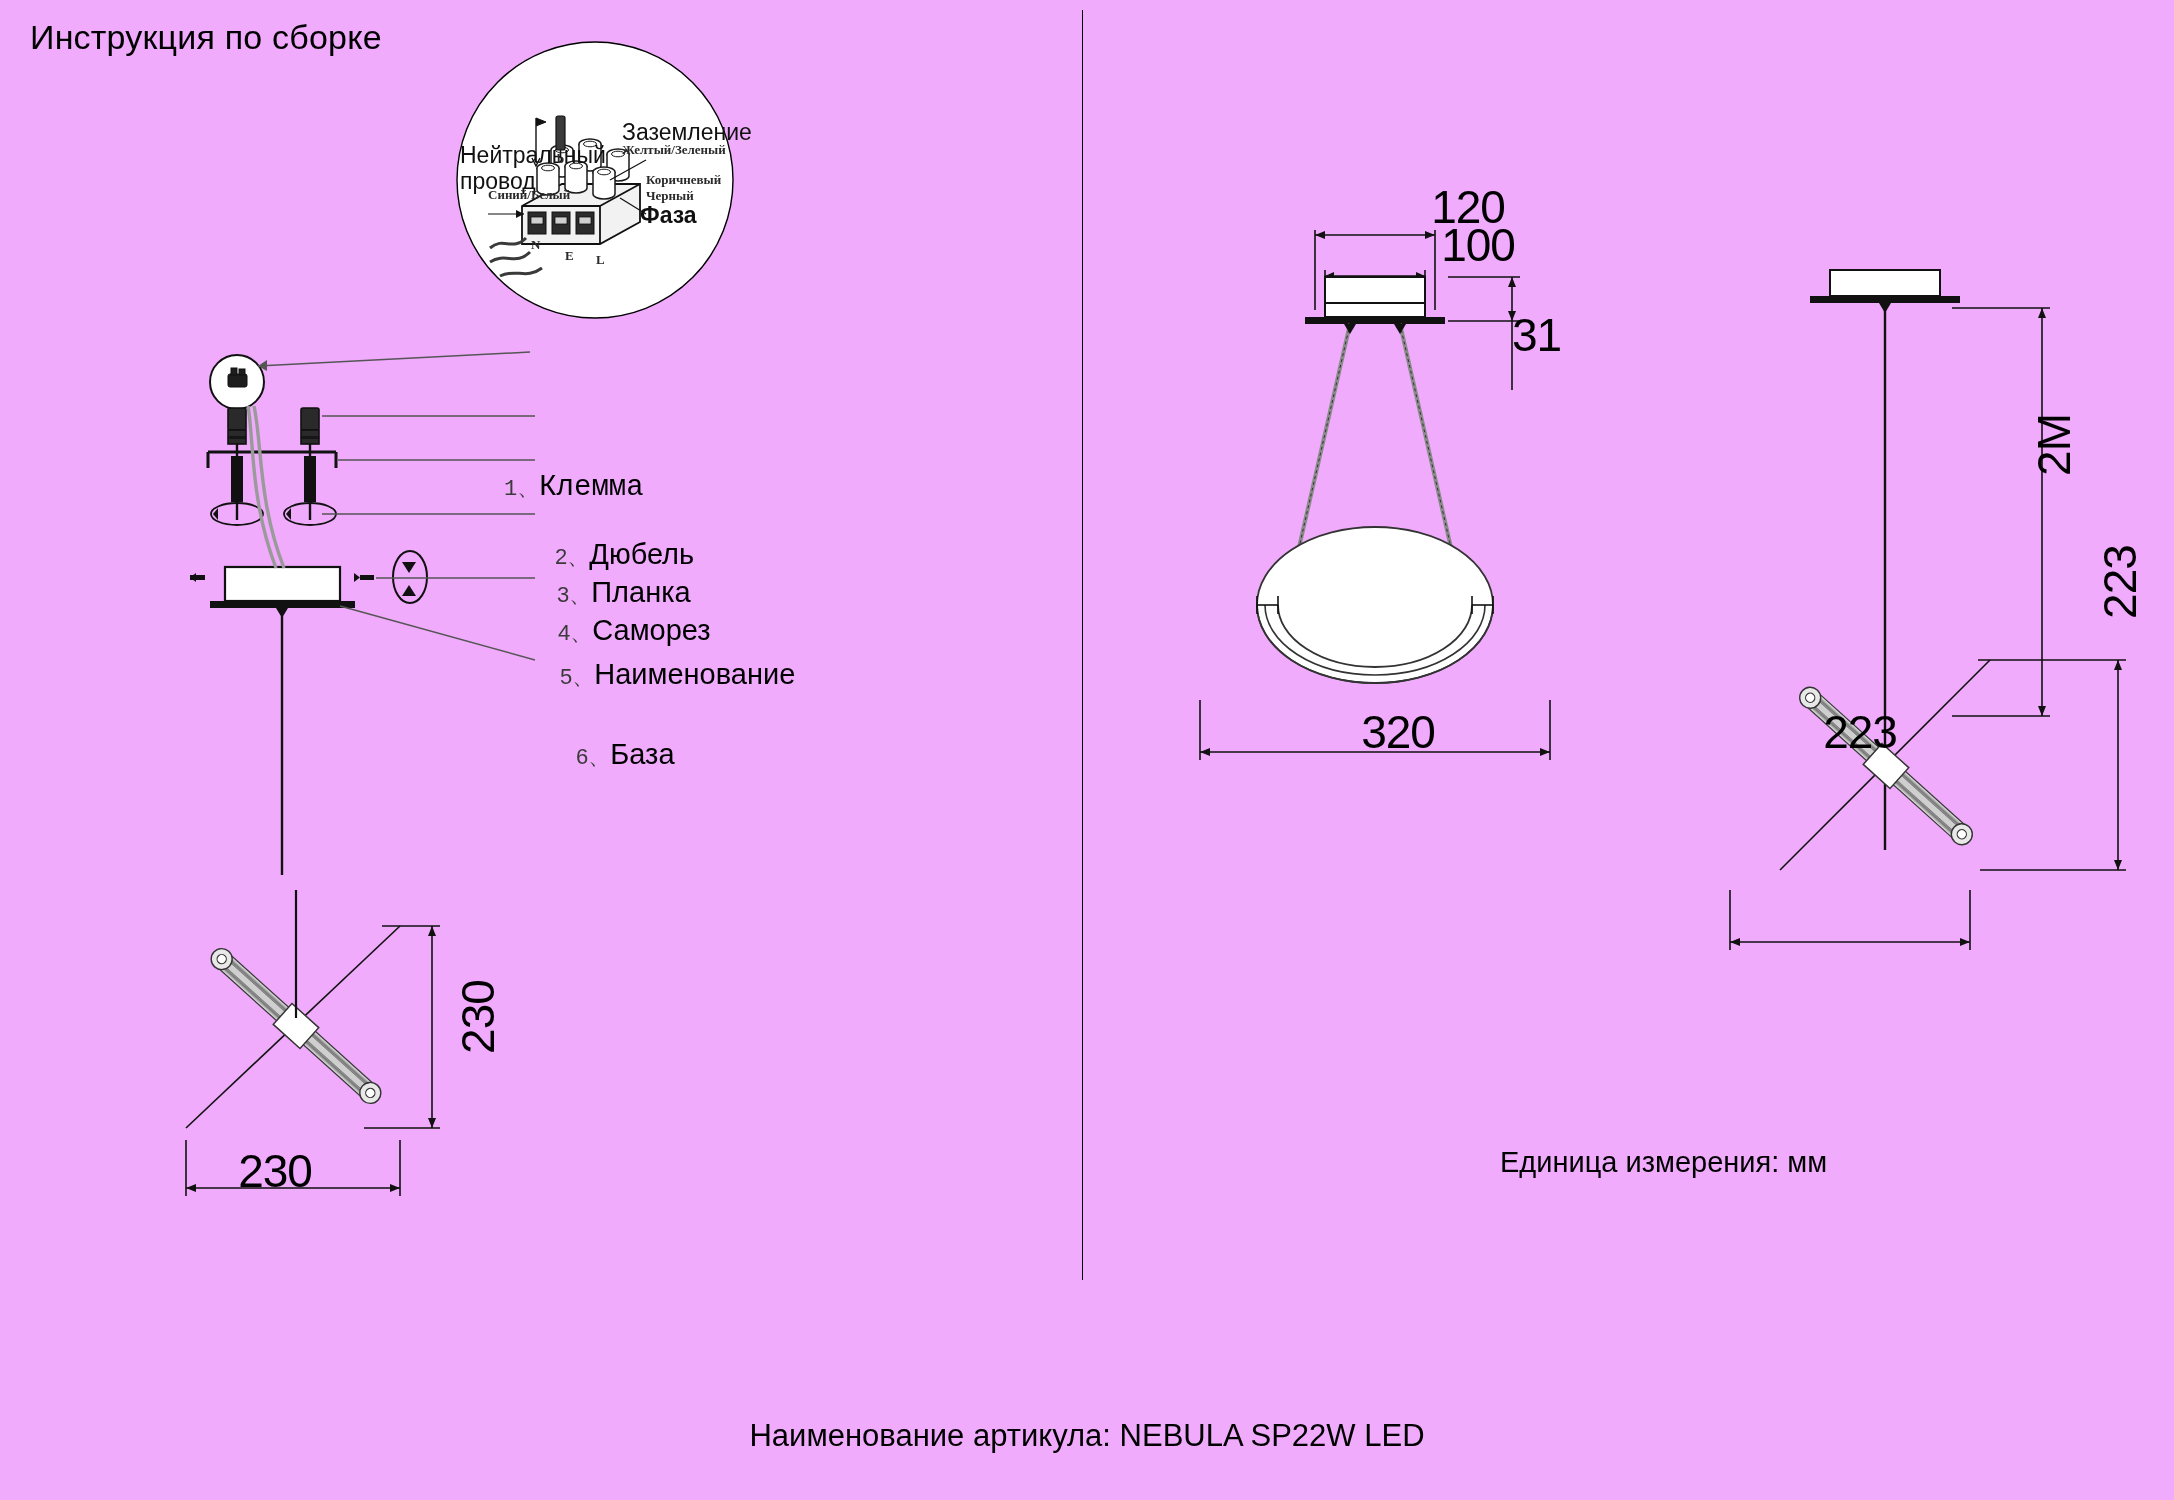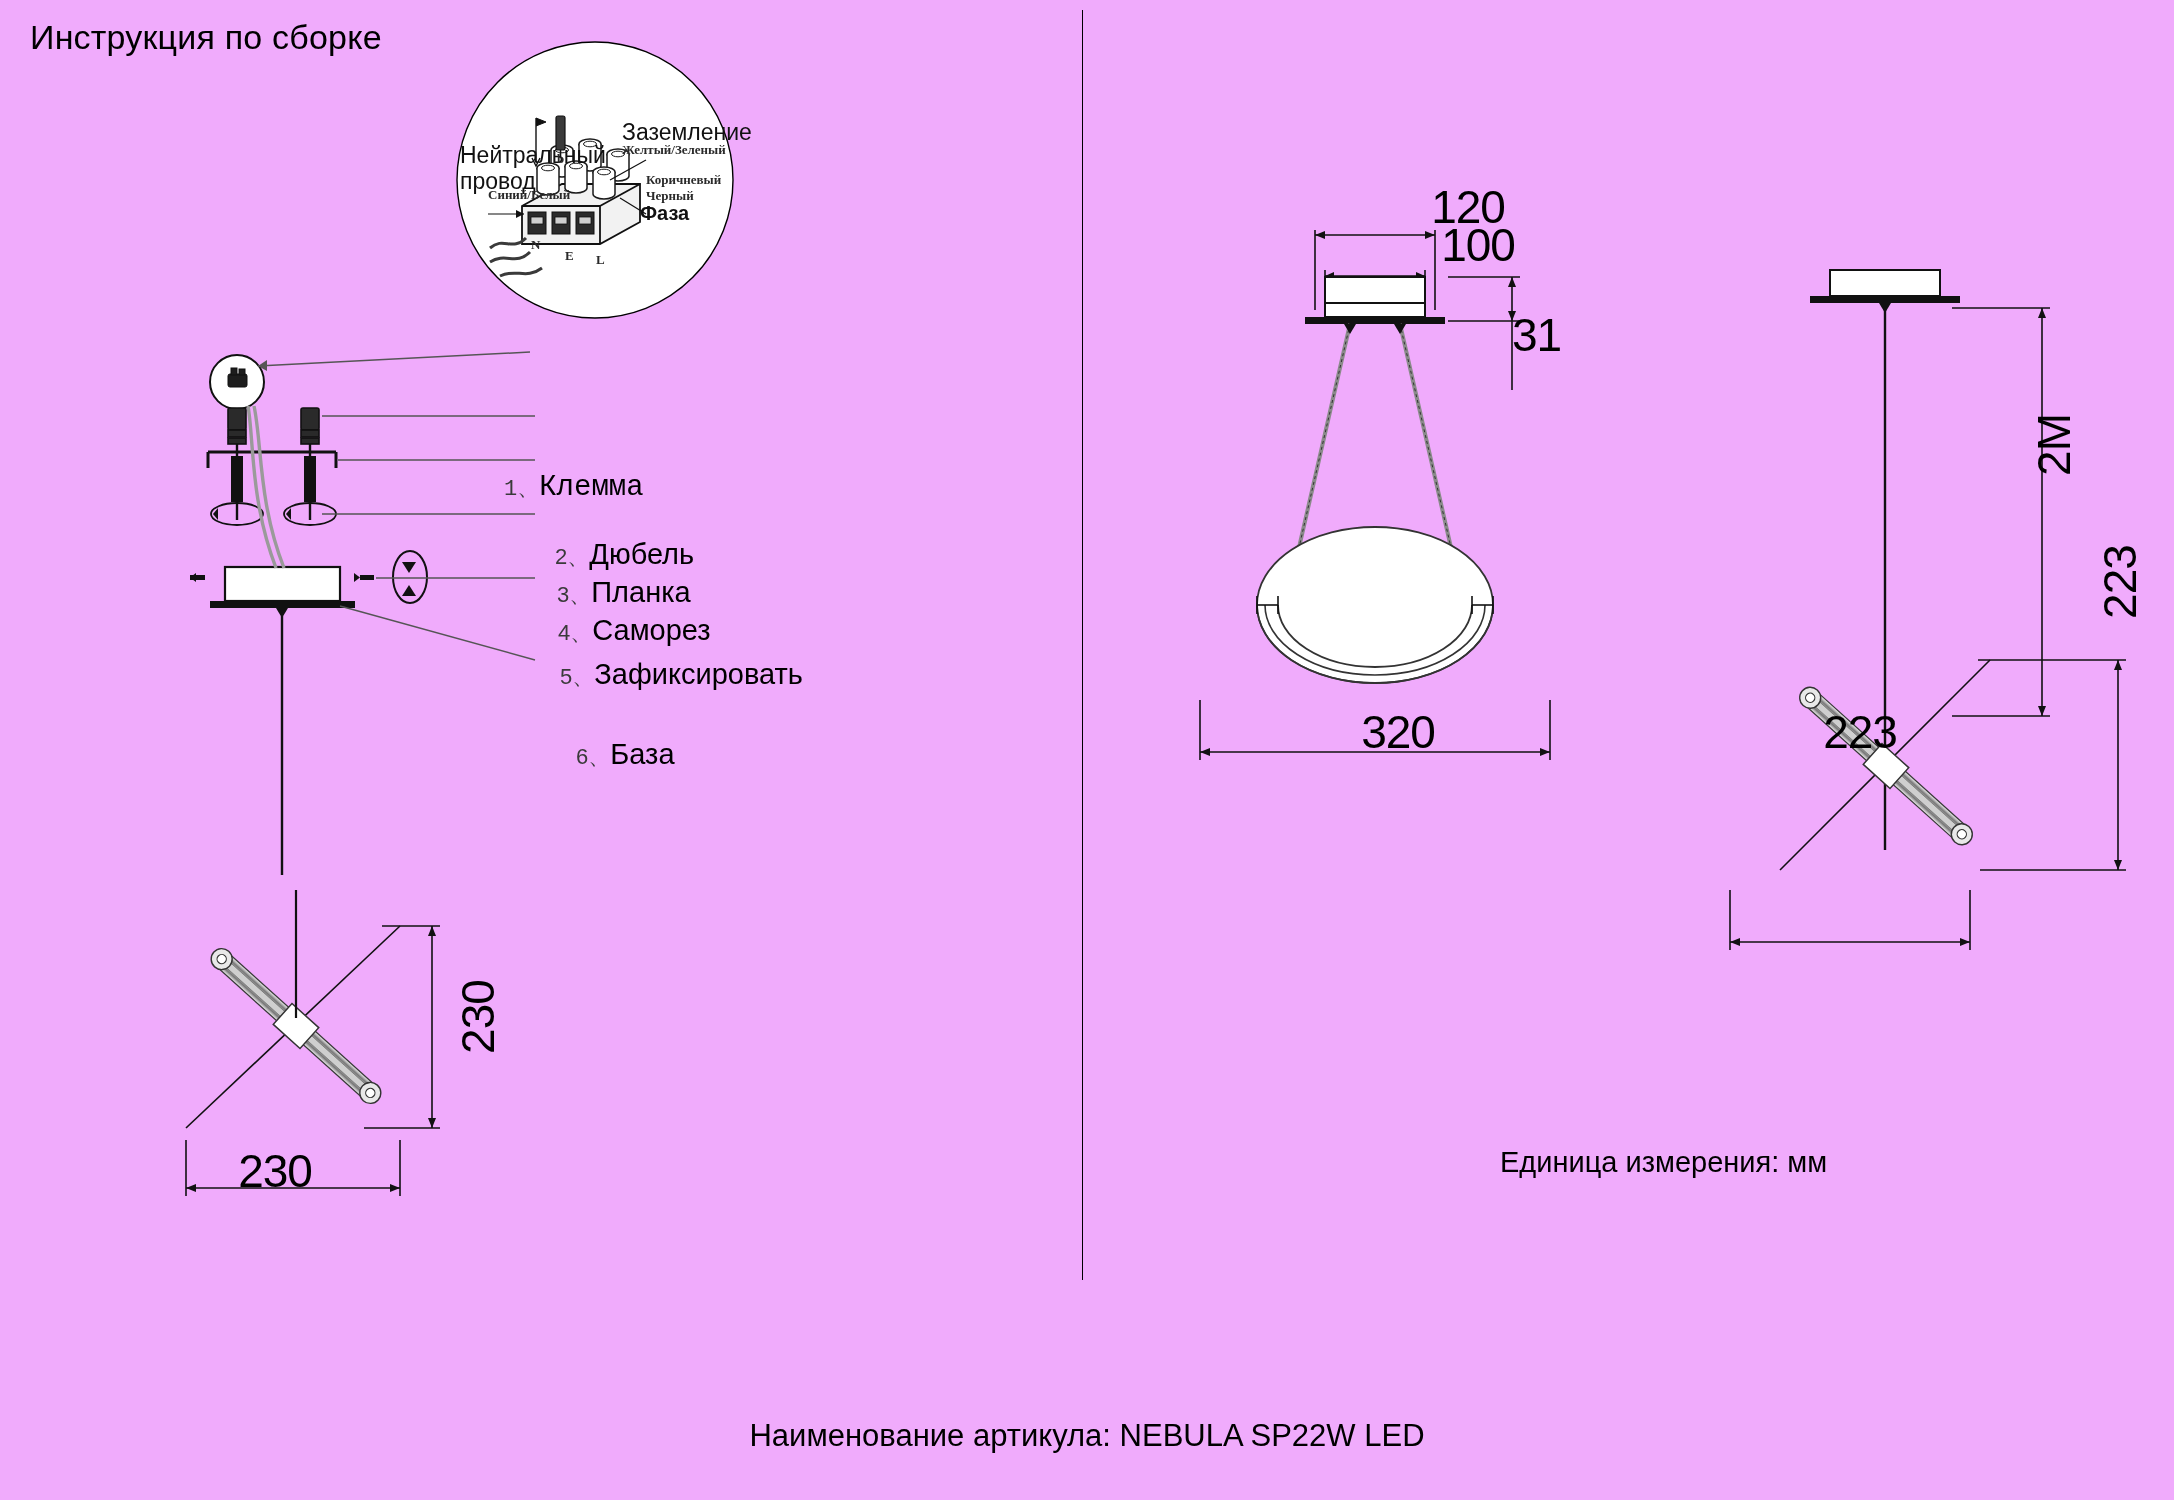--- a/index.html
+++ b/index.html
@@ -95,21 +95,21 @@
   .wire-small {
     font-family: "Liberation Serif", serif;
     font-weight: bold;
     font-size: 13px;
     white-space: nowrap;
     color: #2a2a2a;
   }
   .wire-phase {
     font-family: "Liberation Sans", sans-serif;
     font-weight: bold;
-    font-size: 20px;
+    font-size: 23px;
     white-space: nowrap;
     color: #111;
   }
   svg { display: block; overflow: visible; }
 </style>
 </head>
 <body>
 
 <div id="page">
 
@@ -281,21 +281,21 @@
   <div class="abs part-row" style="left:555px; top:540px;">
     <span class="part-num">2、</span><span class="part-name">Дюбель</span>
   </div>
   <div class="abs part-row" style="left:557px; top:578px;">
     <span class="part-num">3、</span><span class="part-name">Планка</span>
   </div>
   <div class="abs part-row" style="left:558px; top:616px;">
     <span class="part-num">4、</span><span class="part-name">Саморез</span>
   </div>
   <div class="abs part-row" style="left:560px; top:660px;">
-    <span class="part-num">5、</span><span class="part-name">Зафиксировать</span>
+    <span class="part-num">5、</span><span class="part-name">Наименование</span>
   </div>
   <div class="abs part-row" style="left:576px; top:740px;">
     <span class="part-num">6、</span><span class="part-name">База</span>
   </div>
 
   <div class="abs" style="left:150px; top:890px; width:400px; height:330px;">
     <svg width="400" height="330" viewBox="0 0 400 330">
       <defs>
         <linearGradient id="barGrad" x1="0" y1="0" x2="0" y2="1">
           <stop offset="0%" stop-color="#ffffff"></stop>

